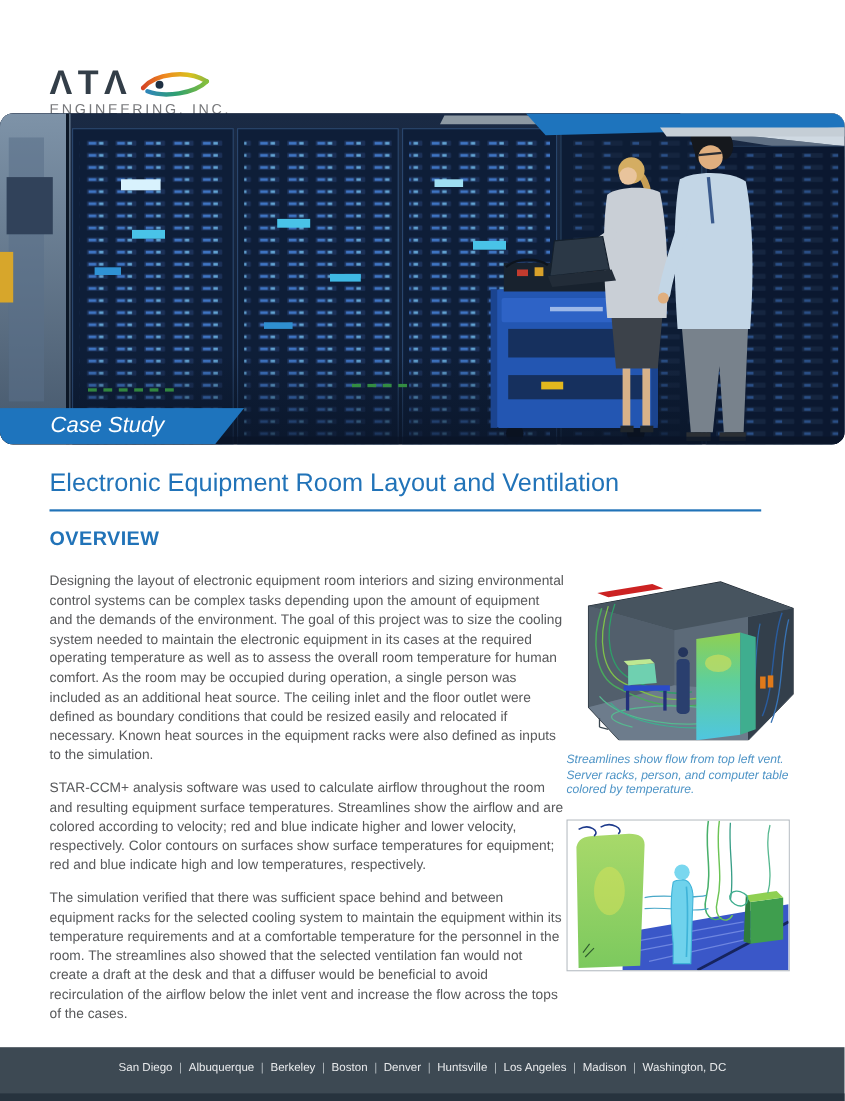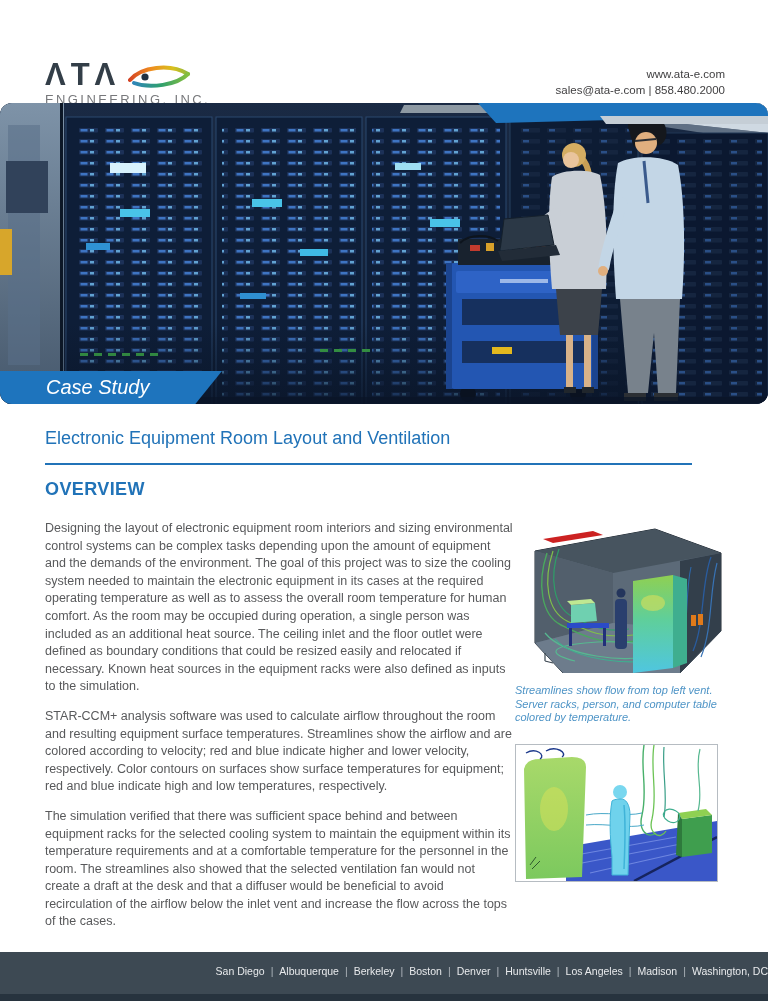--- a/index.html
+++ b/index.html
@@ -26,34 +26,34 @@
                 border-top:3px solid transparent;border-bottom:3px solid transparent;}
   
   .hero{position:absolute;top:103px;left:0;width:768px;height:301px;overflow:hidden;background:#0d1a30;border-radius:12px;}
   .hero svg{display:block;}
   .case-ribbon{position:absolute;left:0;bottom:0;width:222px;height:33px;background:#1e74bd;
                clip-path:polygon(0 0,100% 0,88% 100%,0 100%);}
   .case-ribbon span{display:block;padding-left:46px;line-height:32px;color:#ffffff;
                     font-style:italic;font-size:20px;}
   
   .article{position:absolute;top:404px;left:0;right:0;}
-  .title{margin:18px 45px 0 45px;font-size:18px;color:#2173b8;font-weight:400;line-height:32px;}
+  .title{margin:18px 45px 0 45px;font-size:23px;color:#2173b8;font-weight:400;line-height:32px;}
   .rule{margin:9px 45px 0 45px;width:647px;height:2px;background:#2173b8;}
   .section-heading{margin:14px 45px 0 45px;font-size:18px;font-weight:700;letter-spacing:0.4px;color:#2173b8;}
   .columns{display:flex;margin-top:20px;}
   .col-text{width:468px;margin-left:45px;}
   .col-text p{margin:0 0 12px 0;font-size:12.5px;line-height:17.6px;color:#58595b;}
   .col-figs{width:218px;margin-left:2px;}
   .fig1{margin-top:3px;}
   .fig2{margin-top:19px;border:1px solid #b6bcc2;width:201px;height:136px;overflow:hidden;background:#fff;}
   .caption{margin-top:7px;width:204px;font-size:11px;font-style:italic;color:#4e94c6;line-height:13.5px;}
   
   .copyright{position:absolute;top:931px;right:43px;font-size:9.5px;color:#58595b;margin-top:24px;}
   .footer{position:absolute;left:0;bottom:0;width:768px;height:49px;background:#3d4953;}
-  .footer-cities{padding-top:13px;text-align:right;font-size:10.5px;color:#e8eaec;}
+  .footer-cities{padding-top:13px;text-align:center;font-size:10.5px;color:#e8eaec;}
   .footer-cities .sep{margin:0 6px;color:#aeb5bb;}
   .footer-edge{position:absolute;left:0;bottom:0;width:100%;height:7px;background:#27333e;}
 </style>
 </head>
 <body>
 
 <div class="page">
 
   <div class="header">
     <div class="logo-block">
@@ -72,31 +72,20 @@
                 <stop offset="0.5" stop-color="#2fa06e"></stop>
               <stop offset="1" stop-color="#86bf3c"></stop>
             </linearGradient>
           </defs>
           <path d="M 2,17 C 13,4 42,0 60,11" fill="none" stroke="url(#gTop)" stroke-width="4" stroke-linecap="round"></path>
           <path d="M 60,11 C 49,22 22,26 6,20" fill="none" stroke="url(#gBot)" stroke-width="4" stroke-linecap="round"></path>
           <circle cx="17" cy="14" r="3.6" fill="#1f3042"></circle>
         </svg>
       </div>
       <div class="logo-sub">ENGINEERING, INC.</div>
-    </div>
-    <div class="header-right">
-      <div class="hdr-line">www.ata-e.com</div>
-      <div class="hdr-line">sales@ata-e.com | 858.480.2000</div>
-      <div class="social-row">
-        <span class="ic-in">in</span>
-        <span class="ic-fb">f</span>
-        <span class="ic-ig"></span>
-        <span class="ic-x">X</span>
-        <span class="ic-yt"></span>
-      </div>
     </div>
   </div>
 
   <div class="hero">
     <svg width="768" height="301" viewBox="0 0 768 301">
       <defs>
         <linearGradient id="bgG" x1="0" y1="0" x2="0" y2="1">
           <stop offset="0" stop-color="#1a2a44"></stop>
             <stop offset="1" stop-color="#0d1a30"></stop>
         </linearGradient>

